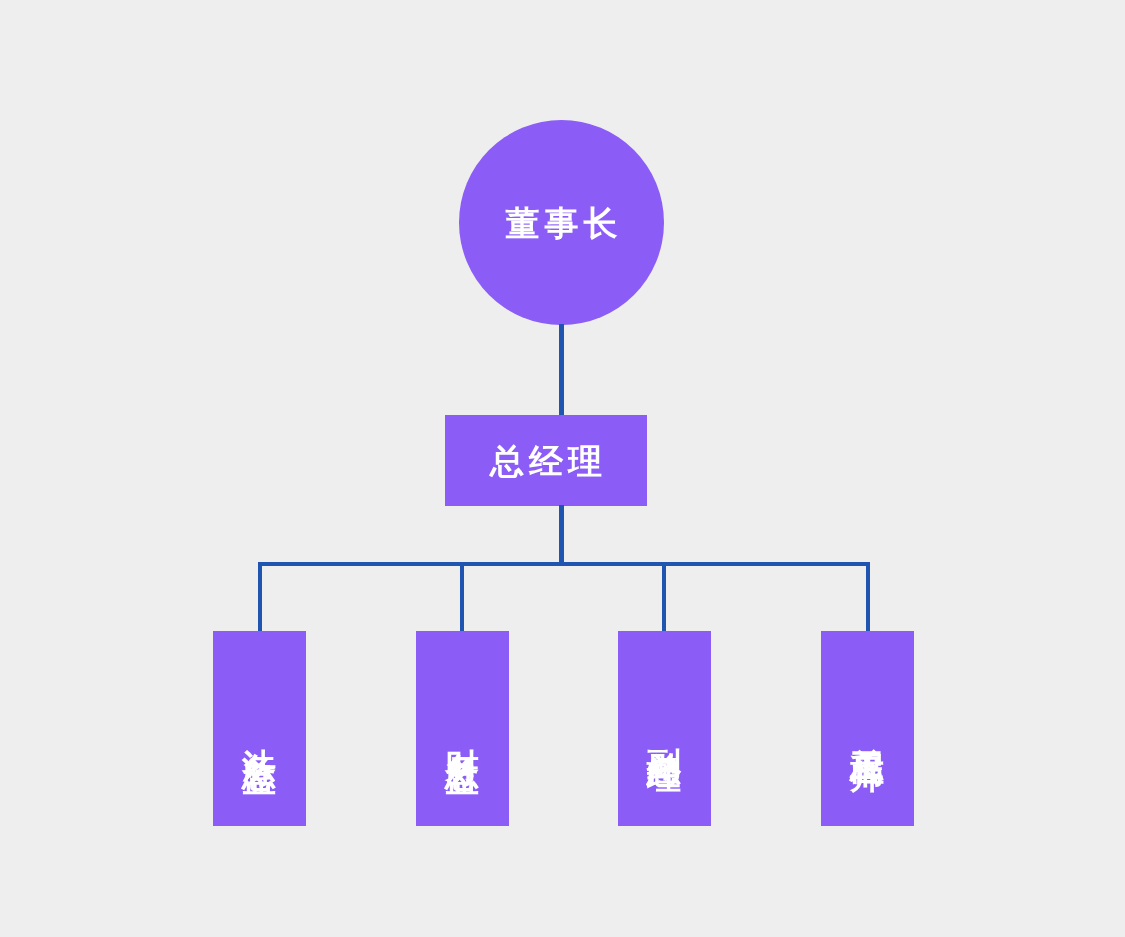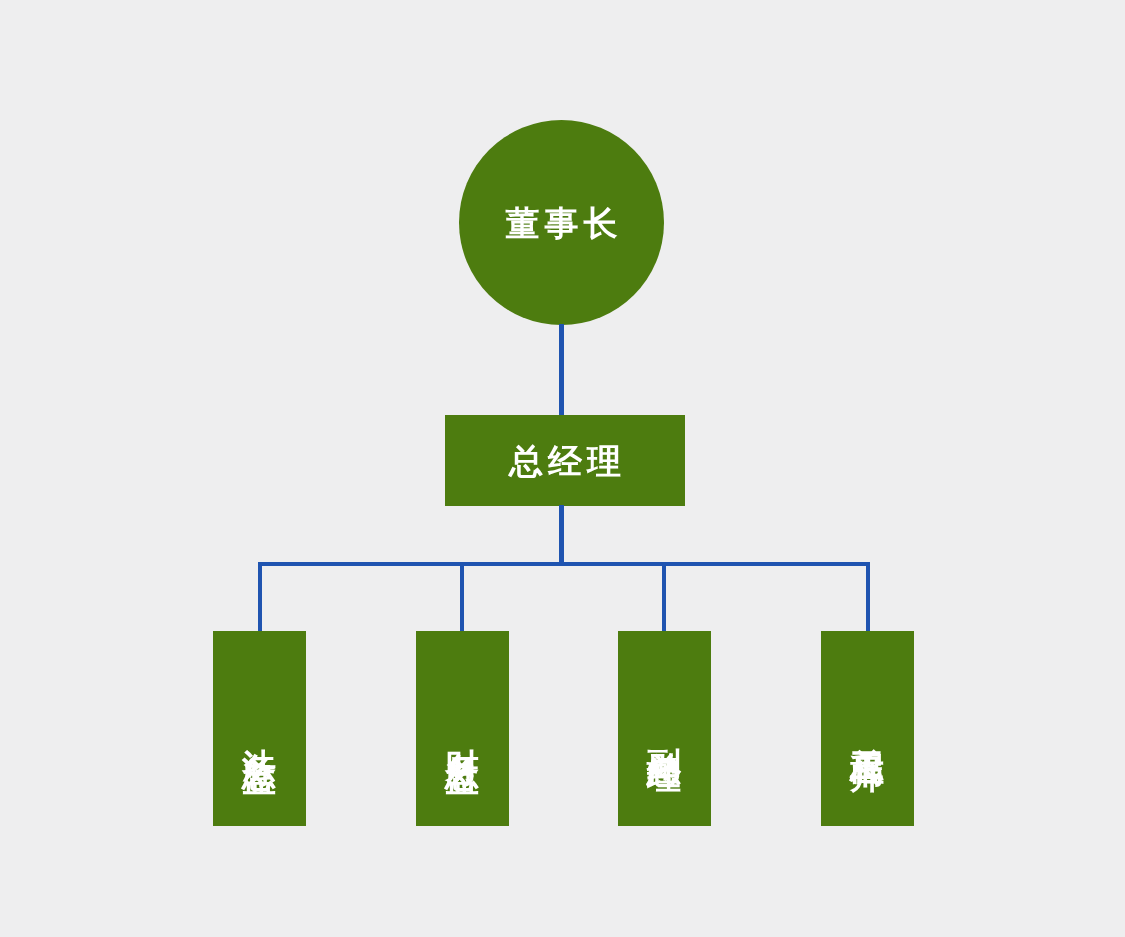--- a/index.html
+++ b/index.html
@@ -9,21 +9,21 @@
   .canvas {
     position: relative;
     width: 1125px;
     height: 937px;
     background: #EEEEEF;
     overflow: hidden;
     font-family: "Liberation Sans", "DejaVu Sans", sans-serif;
   }
   .node {
     position: absolute;
-    background: #4d7c0f;
+    background: #8b5cf6;
     display: flex;
     align-items: center;
     justify-content: center;
     box-sizing: border-box;
   }
   .label {
     color: #FFFFFF;
     font-weight: bold;
     font-size: 34px;
     letter-spacing: 5px;
@@ -36,21 +36,21 @@
     left: 459px;
     top: 120px;
     width: 205px;
     height: 205px;
     border-radius: 50%;
   }
   
   .node-rect {
     left: 445px;
     top: 415px;
-    width: 240px;
+    width: 202px;
     height: 91px;
   }
   
   .node-vbox {
     top: 631px;
     width: 93px;
     height: 195px;
   }
   .node-vbox .label {
     writing-mode: vertical-rl;

